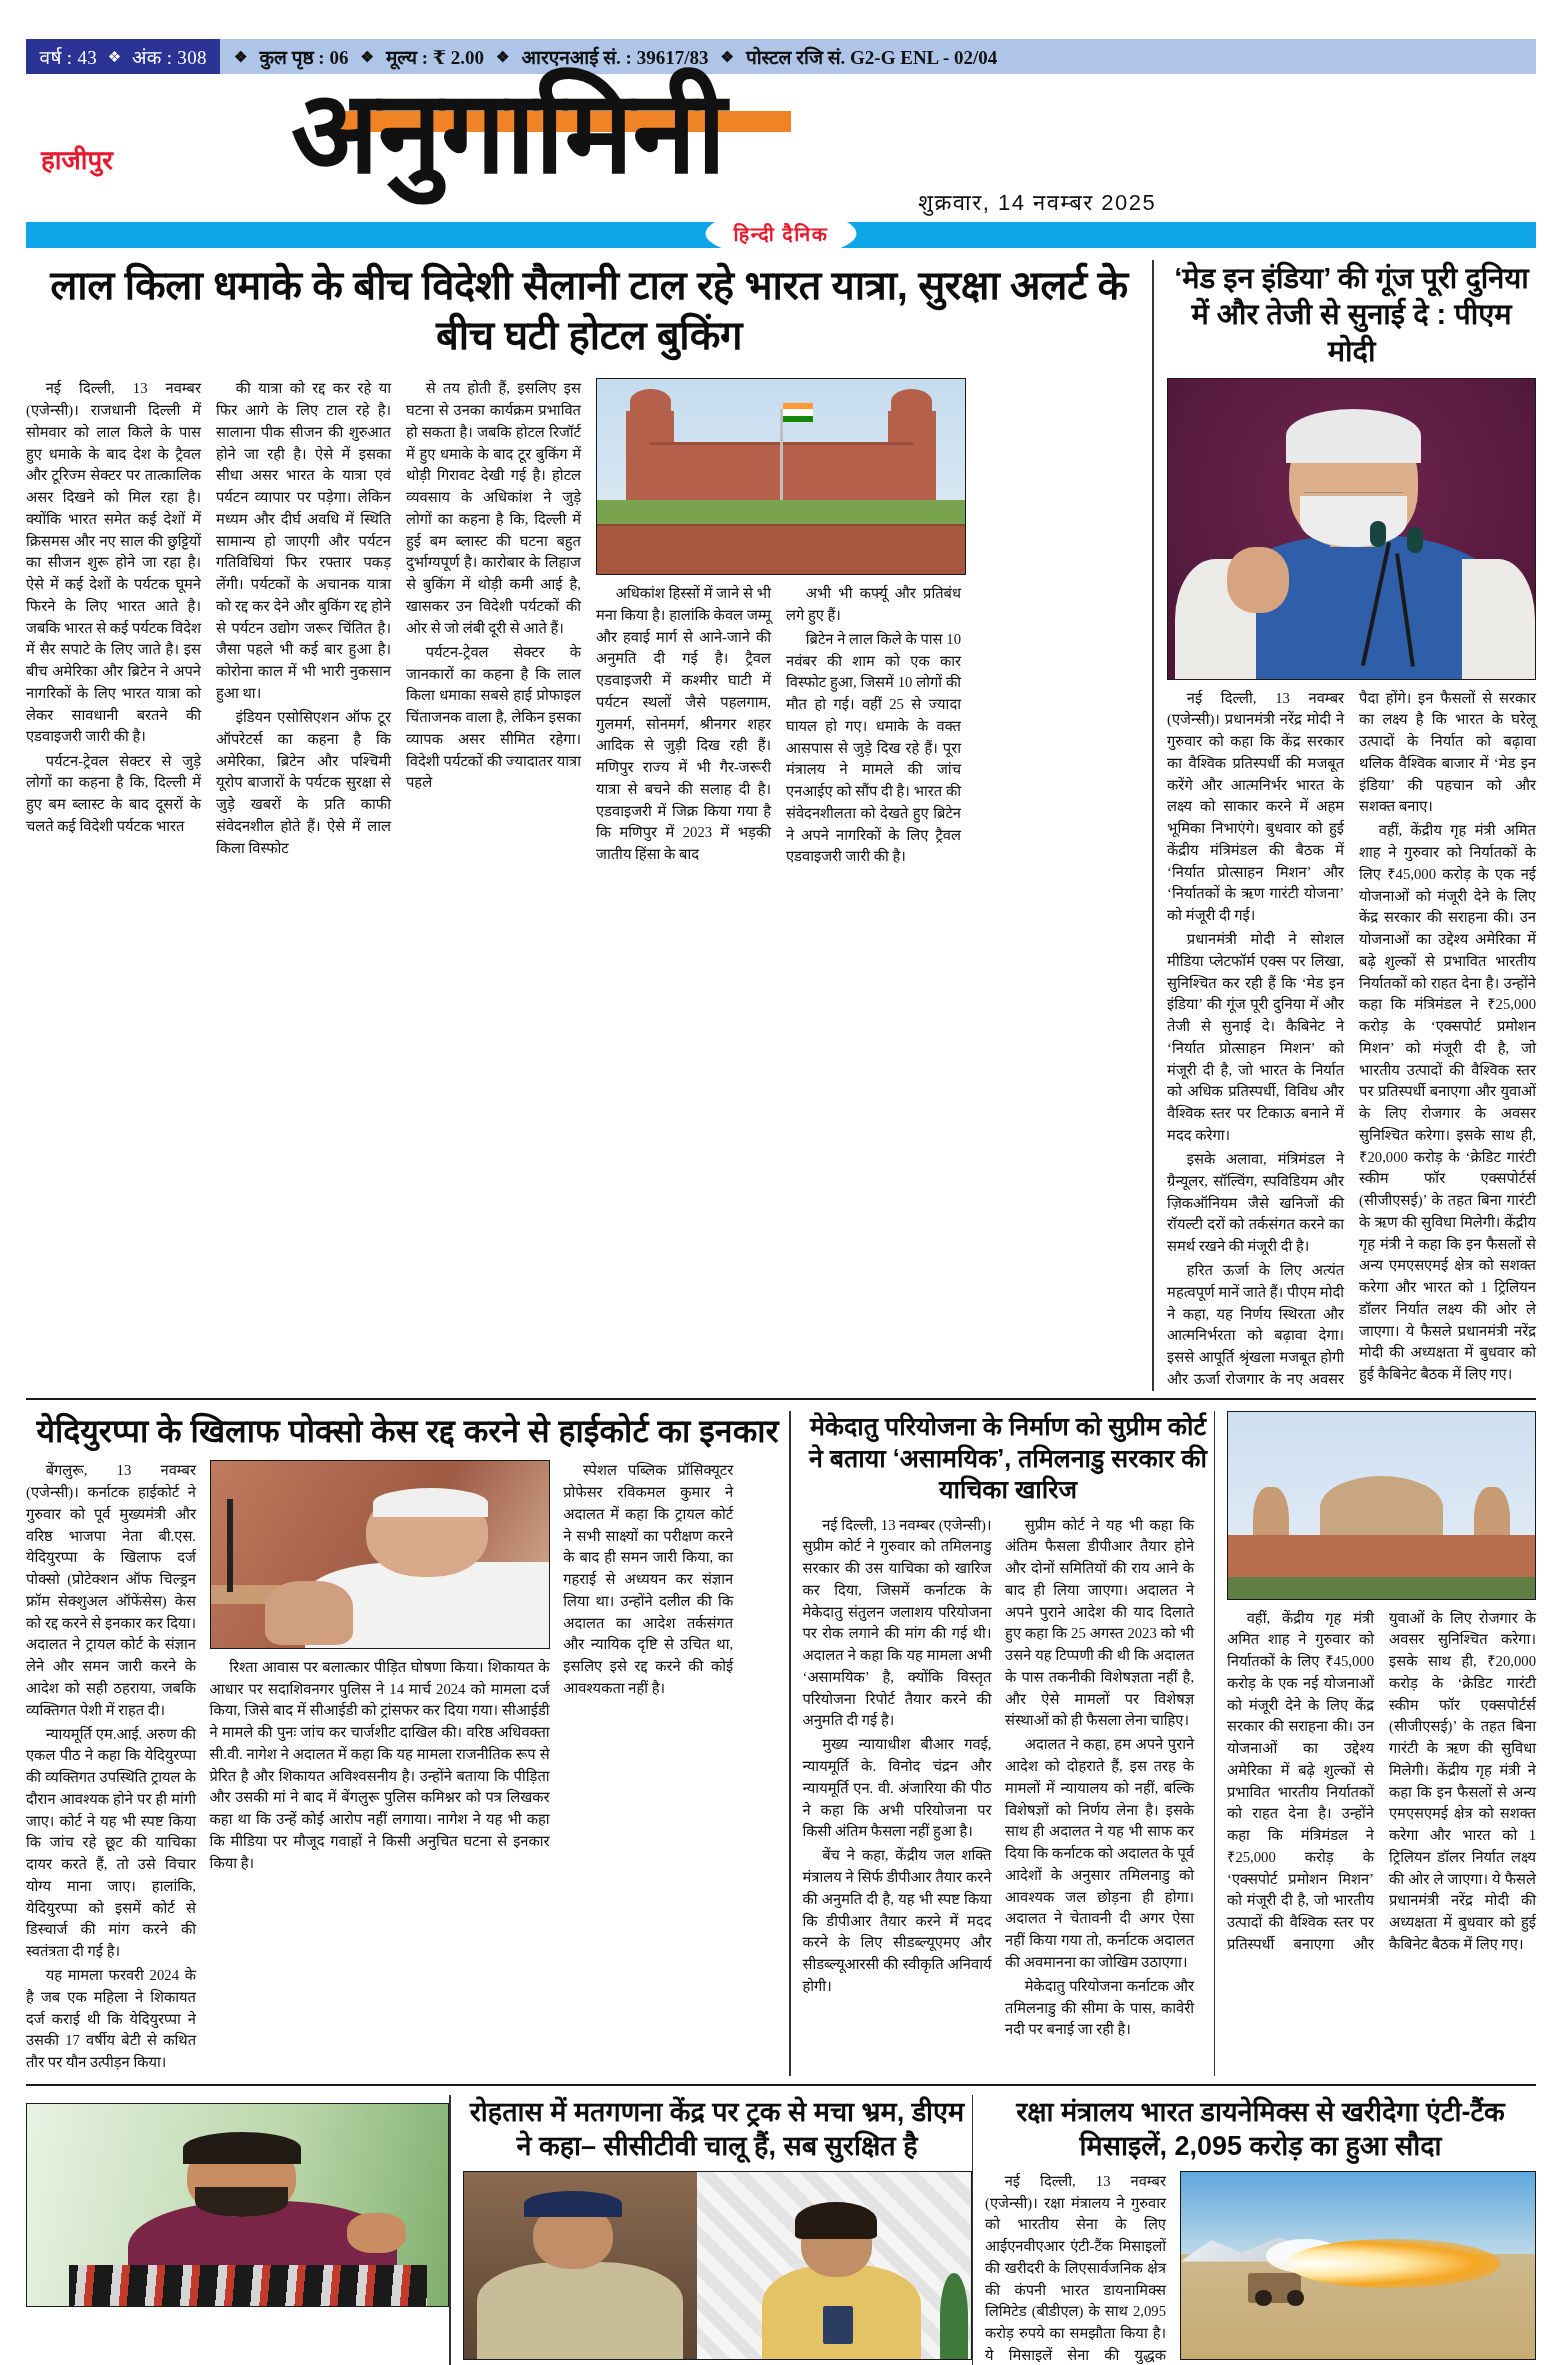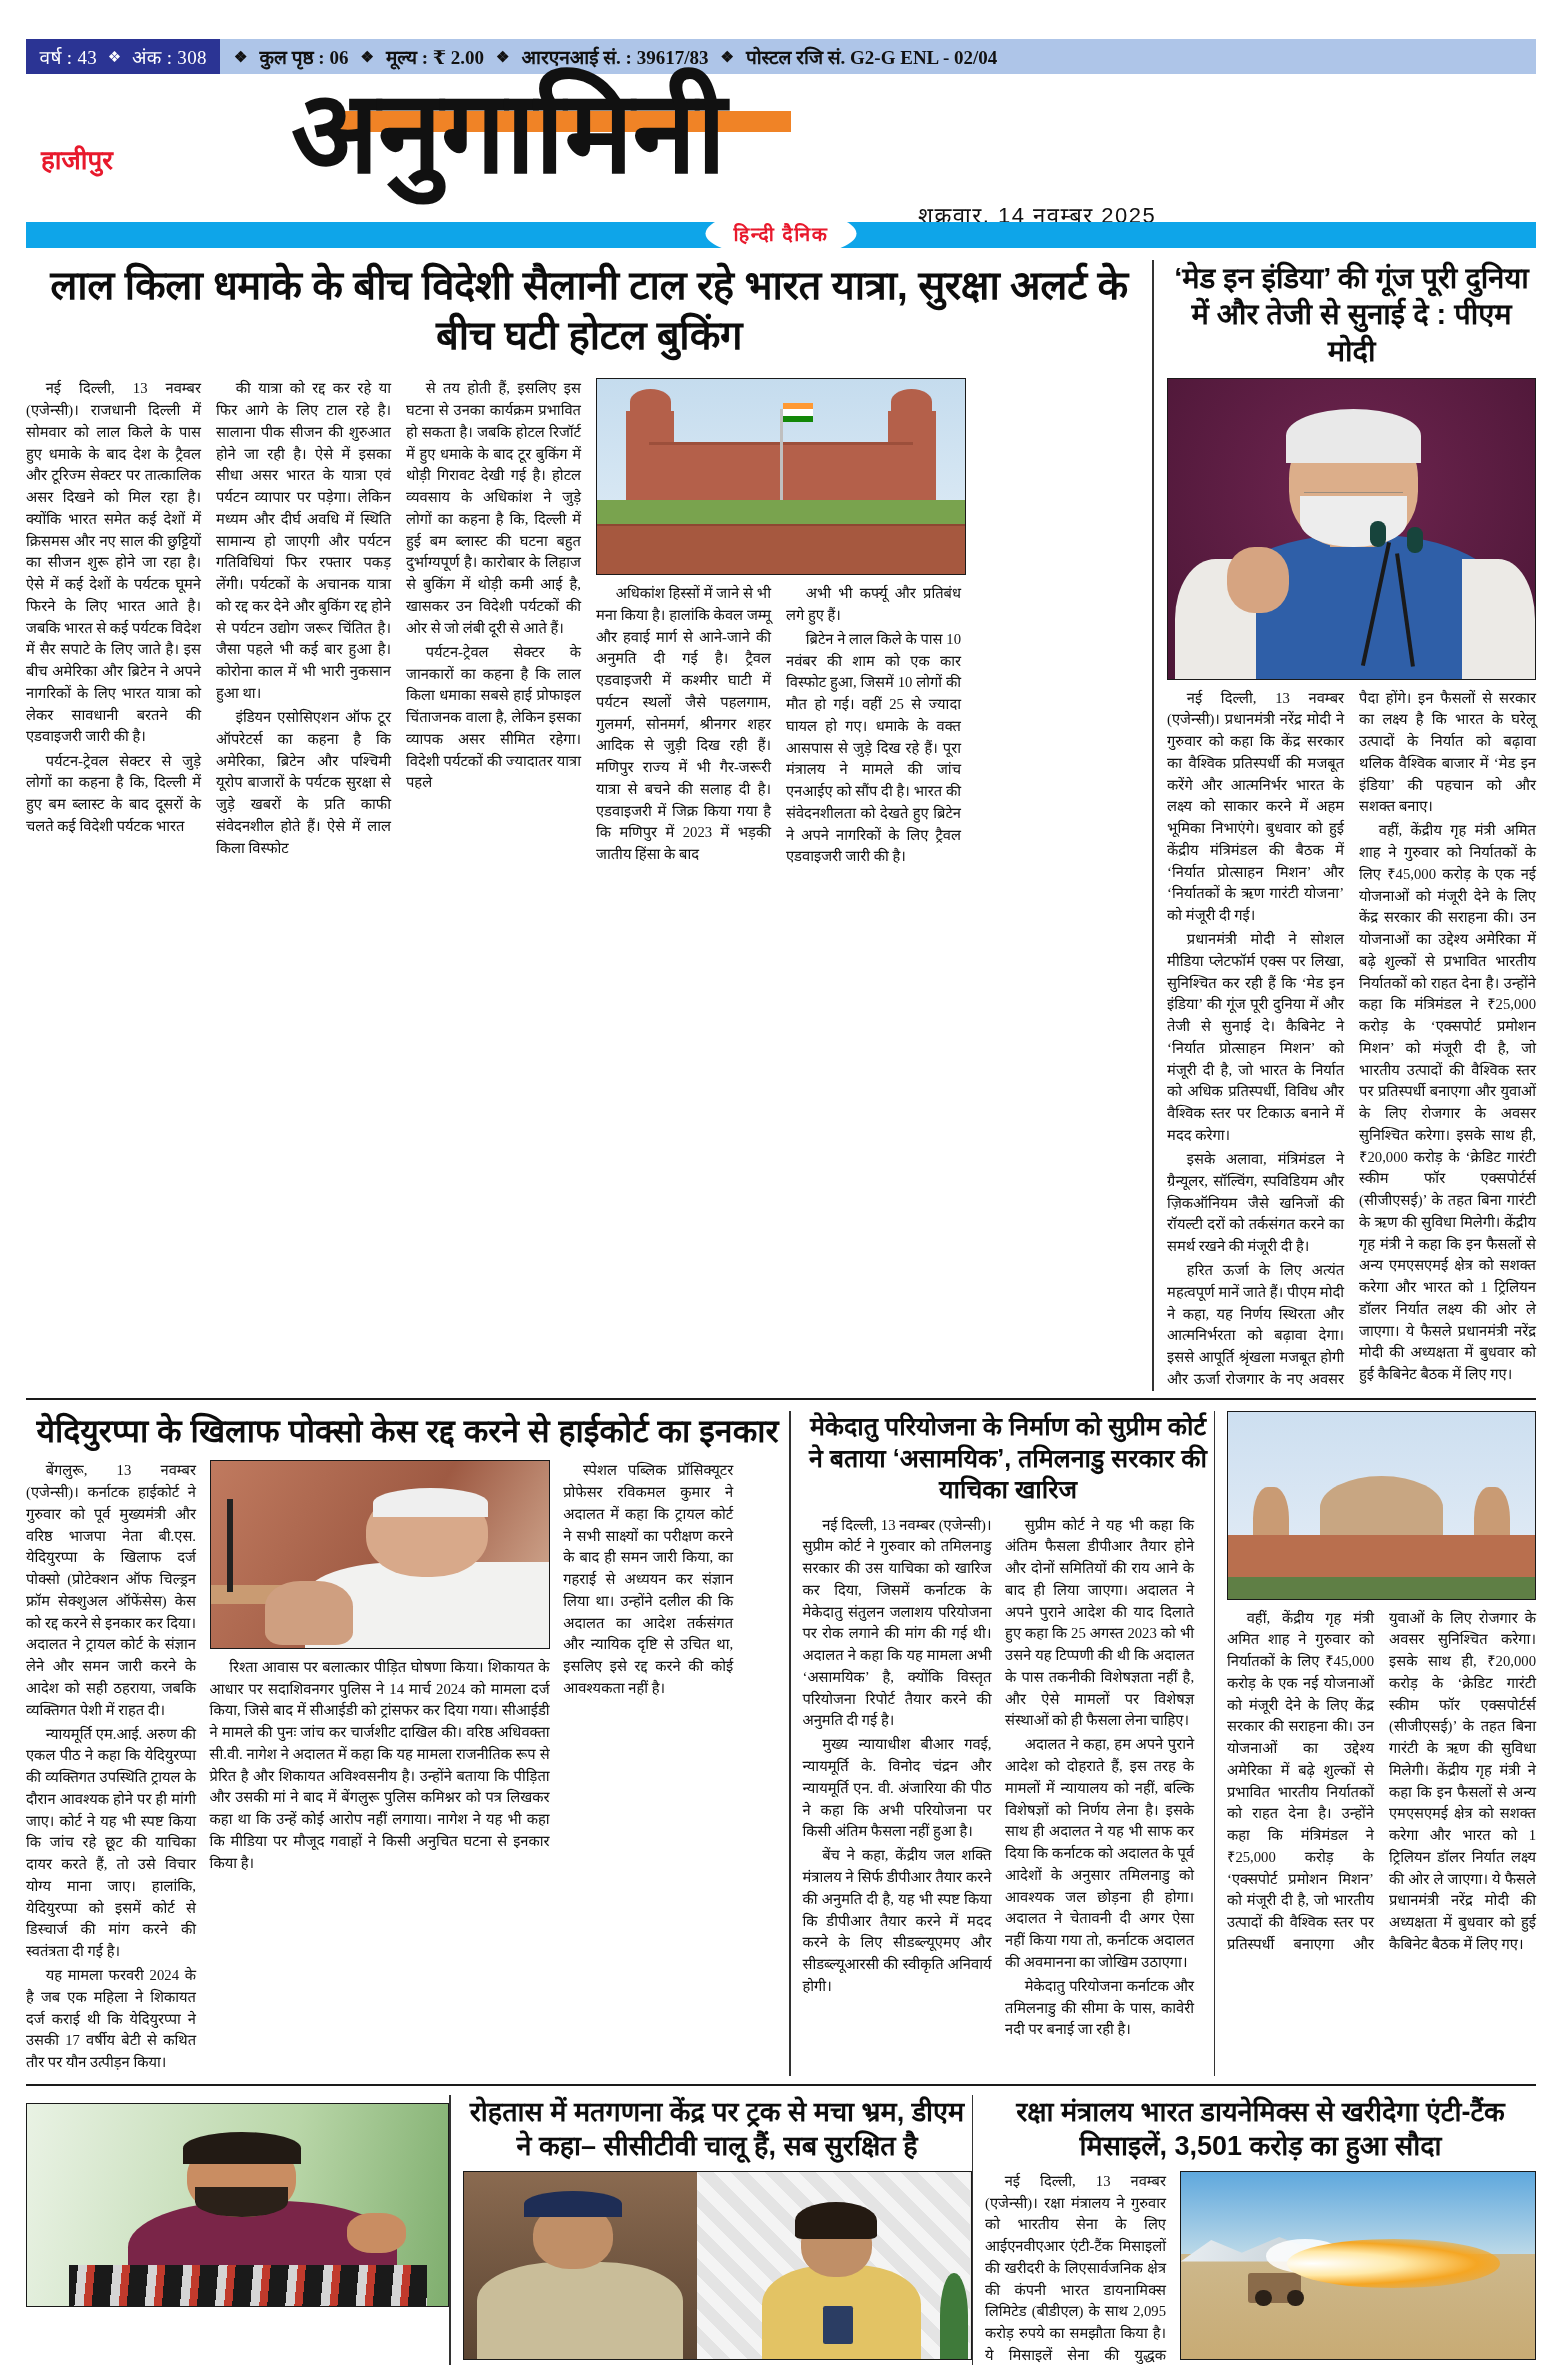--- a/index.html
+++ b/index.html
@@ -37,21 +37,21 @@
     position: absolute; left: 47px; top: 32px; width: 453px; height: 21px;
     background: #f08326; z-index: 1;
   }
   .mast-title {
     position: absolute; left: 0; top: -16.6px; width: 605px; z-index: 2;
     font-family: "Liberation Sans", sans-serif; font-weight: bold;
     font-size: 115px; line-height: 1.22; color: #111; letter-spacing: -0.8px;
     text-align: left;
   }
   .mast-date {
-    position: absolute; left: 892px; top: 120px; font-size: 22px;
+    position: absolute; left: 892px; top: 107px; font-size: 22px;
     font-family: "Liberation Sans", sans-serif; letter-spacing: 1.5px; color: #111;
   }
 
   
   .bluestrip { position: relative; height: 26px; background: #0ea5e9; margin-top: 3px; }
   .badge {
     position: absolute; left: 50%; top: -10.6px; transform: translateX(-50%);
     background: #ffffff; border-radius: 50%/55%; width: 151px; height: 45px;
     display: flex; align-items: center; justify-content: center;
     color: #e8192c; font-weight: bold; font-size: 19.7px;
@@ -408,21 +408,21 @@
             <div class="r-plant"></div>
           </div>
         </div>
       </div>
 
     </div>
 
     <div class="vline"></div>
 
     <div class="bot-c">
-      <div class="hl hl-bot">रक्षा मंत्रालय भारत डायनेमिक्स से खरीदेगा एंटी-टैंक मिसाइलें, 3,501 करोड़ का हुआ सौदा</div>
+      <div class="hl hl-bot">रक्षा मंत्रालय भारत डायनेमिक्स से खरीदेगा एंटी-टैंक मिसाइलें, 2,095 करोड़ का हुआ सौदा</div>
       <div style="display:flex;gap:13.6px;margin-top:7.6px;">
         <div class="body-col" style="width:181px">
           <p>नई दिल्ली, 13 नवम्बर (एजेन्सी)। रक्षा मंत्रालय ने गुरुवार को भारतीय सेना के लिए आईएनवीएआर एंटी-टैंक मिसाइलों की खरीदरी के लिएसार्वजनिक क्षेत्र की कंपनी भारत डायनामिक्स लिमिटेड (बीडीएल) के साथ 2,095 करोड़ रुपये का समझौता किया है।ये मिसाइलें सेना की युद्धक क्षमताओं को बढ़ाने के लिए खरीदी जा रही हैं।</p>
 
         </div>
         <div style="flex:1">
           <div class="photo" style="height:189px;margin-bottom:7.6px;">
             <div class="img-missile">
               <div class="ms-mtn"></div>
               <div class="ms-veh"></div>

